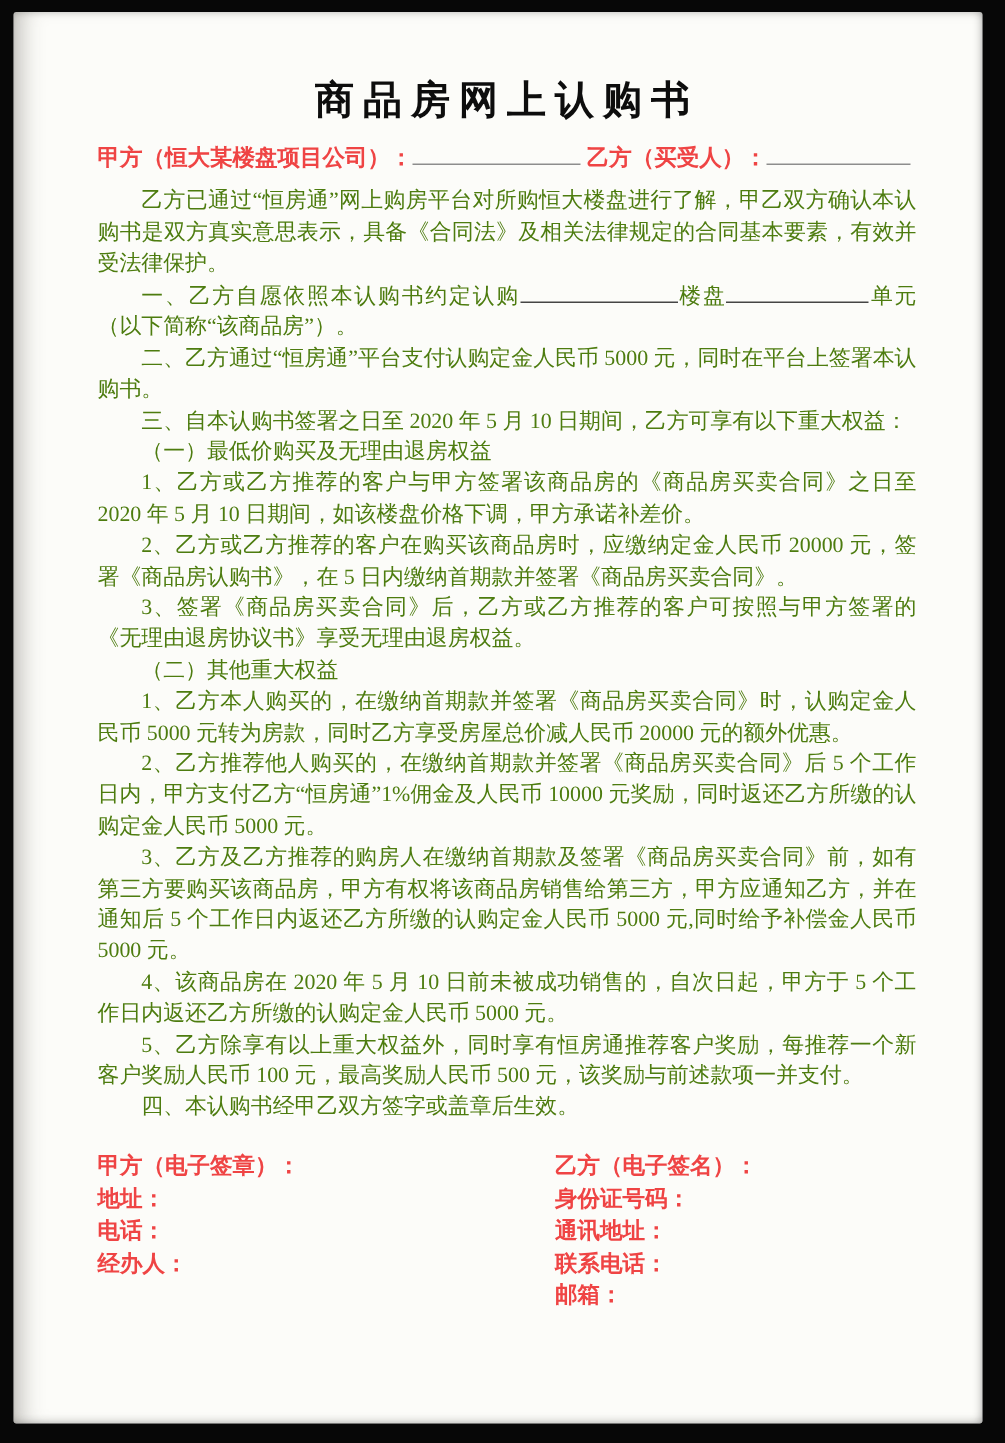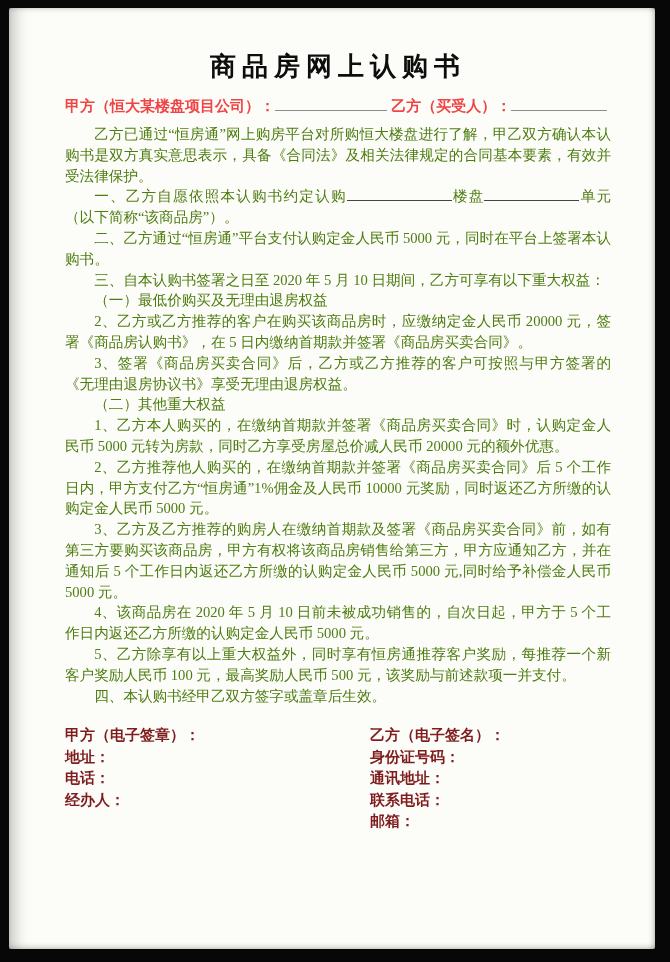--- a/index.html
+++ b/index.html
@@ -73,21 +73,21 @@
     text-indent: 2em;
     color: #4d7c0f;
   }
   .signature {
     display: flex;
     margin-top: 18px;
     font-family: "Liberation Sans", sans-serif;
     font-weight: 700;
     font-size: 15px;
     line-height: 21.5px;
-    color: #7f1d1d;
+    color: #ef4444;
   }
   .sig-col-left  { width: 305px; flex: 0 0 305px; }
   .sig-col-right { flex: 1; }
   .sig-row { white-space: nowrap; }
   .date-row { white-space: nowrap; }
   .date-row .blank { border-bottom-color: #3a3a3a; }
 </style>
 </head>
 <body>
 
@@ -103,20 +103,21 @@
       </div>
 
       <div class="body-text">
         <p class="para">乙方已通过“恒房通”网上购房平台对所购恒大楼盘进行了解，甲乙双方确认本认购书是双方真实意思表示，具备《合同法》及相关法律规定的合同基本要素，有效并受法律保护。</p>
 
         <p class="para"><span>一、乙方自愿依照本认购书约定认购</span><span class="blank w105"></span><span>楼盘</span><span class="blank w95"></span><span>单元（以下简称“该商品房”）。</span></p>
 
         <p class="para">二、乙方通过“恒房通”平台支付认购定金人民币 5000 元，同时在平台上签署本认购书。</p>
         <p class="para">三、自本认购书签署之日至 2020 年 5 月 10 日期间，乙方可享有以下重大权益：</p>
         <p class="para">（一）最低价购买及无理由退房权益</p>
+        <p class="para">1、乙方或乙方推荐的客户与甲方签署该商品房的《商品房买卖合同》之日至 2020 年 5 月 10 日期间，如该楼盘价格下调，甲方承诺补差价。</p>
         <p class="para">2、乙方或乙方推荐的客户在购买该商品房时，应缴纳定金人民币 20000 元，签署《商品房认购书》，在 5 日内缴纳首期款并签署《商品房买卖合同》。</p>
         <p class="para">3、签署《商品房买卖合同》后，乙方或乙方推荐的客户可按照与甲方签署的《无理由退房协议书》享受无理由退房权益。</p>
         <p class="para">（二）其他重大权益</p>
         <p class="para">1、乙方本人购买的，在缴纳首期款并签署《商品房买卖合同》时，认购定金人民币 5000 元转为房款，同时乙方享受房屋总价减人民币 20000 元的额外优惠。</p>
         <p class="para">2、乙方推荐他人购买的，在缴纳首期款并签署《商品房买卖合同》后 5 个工作日内，甲方支付乙方“恒房通”1%佣金及人民币 10000 元奖励，同时返还乙方所缴的认购定金人民币 5000 元。</p>
         <p class="para">3、乙方及乙方推荐的购房人在缴纳首期款及签署《商品房买卖合同》前，如有第三方要购买该商品房，甲方有权将该商品房销售给第三方，甲方应通知乙方，并在通知后 5 个工作日内返还乙方所缴的认购定金人民币 5000 元,同时给予补偿金人民币 5000 元。</p>
         <p class="para">4、该商品房在 2020 年 5 月 10 日前未被成功销售的，自次日起，甲方于 5 个工作日内返还乙方所缴的认购定金人民币 5000 元。</p>
         <p class="para">5、乙方除享有以上重大权益外，同时享有恒房通推荐客户奖励，每推荐一个新客户奖励人民币 100 元，最高奖励人民币 500 元，该奖励与前述款项一并支付。</p>
         <p class="para">四、本认购书经甲乙双方签字或盖章后生效。</p>
       </div>

